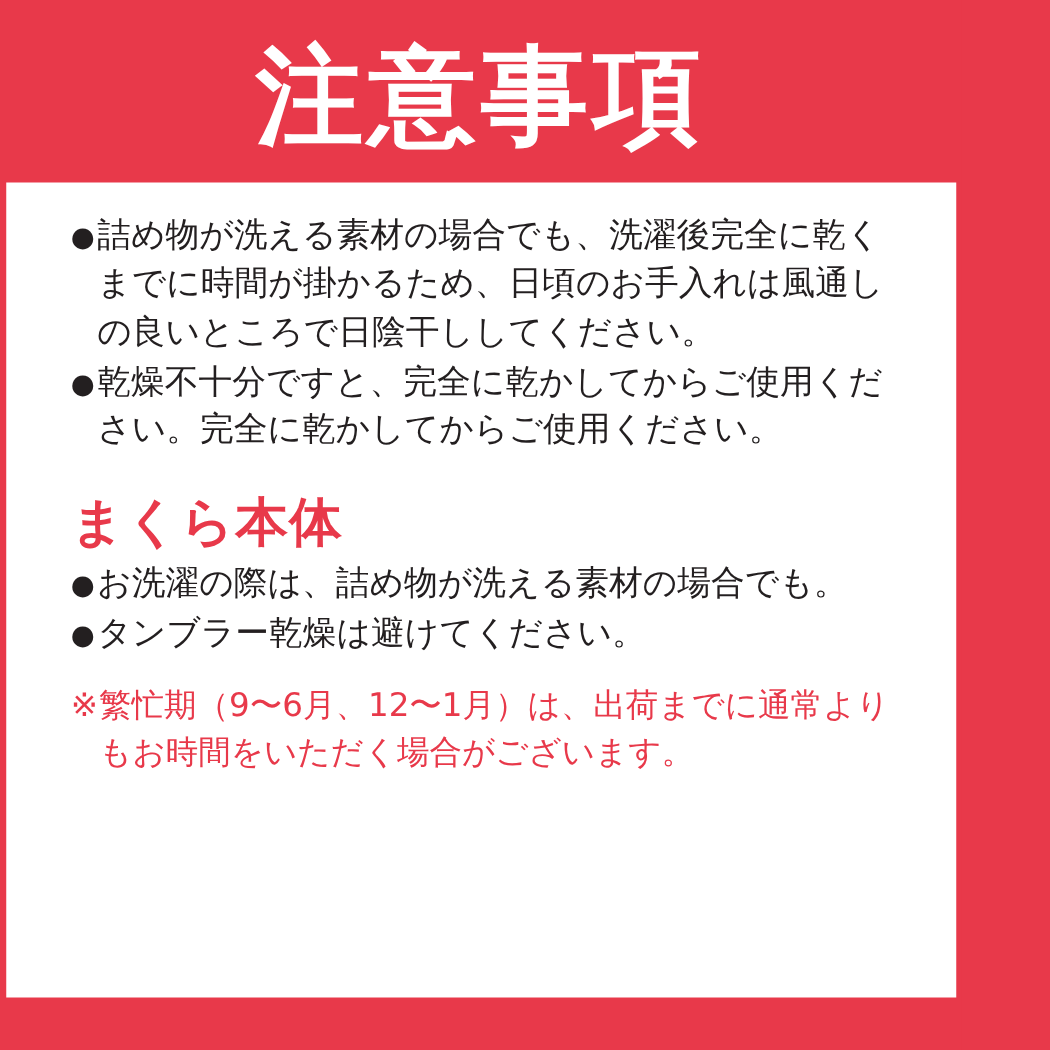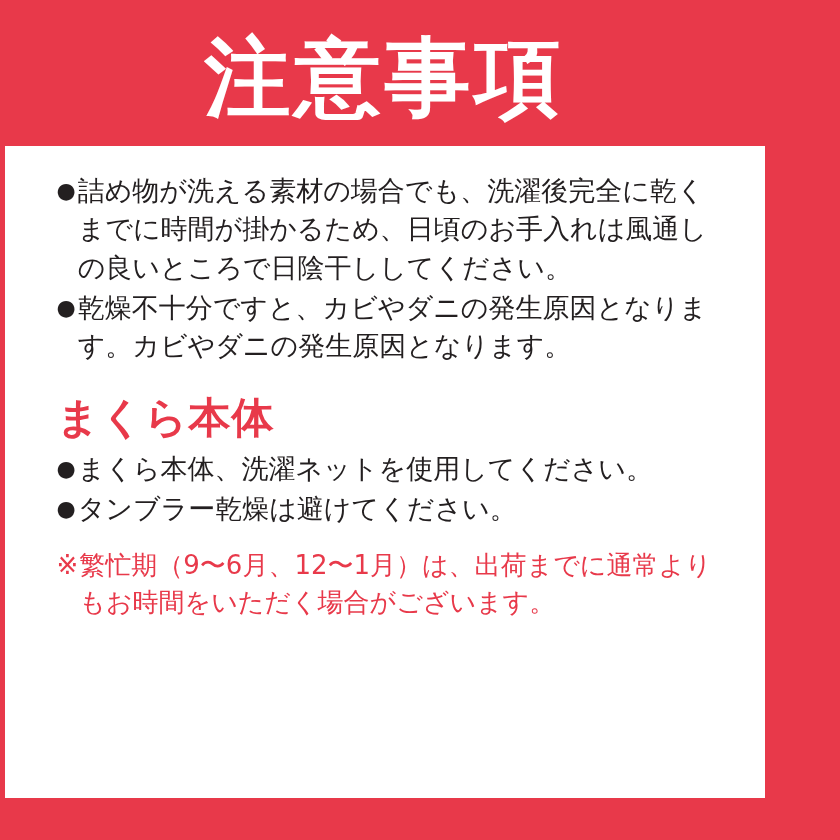--- a/index.html
+++ b/index.html
@@ -71,20 +71,21 @@
   }
   .bullet-mark {
     flex: 0 0 auto;
     font-size: 22px;
     line-height: 1.72;
     margin-right: 2px;
     color: #231f20;
   }
   .bullet-text {
     flex: 1 1 auto;
+    font-family: Liberation Mono, monospace;
   }
   .note {
     display: flex;
     align-items: flex-start;
     color: #e8394a;
     font-size: 26px;
     line-height: 1.42;
     margin-top: 18px;
     font-family: "DejaVu Sans", "Liberation Sans", sans-serif;
   }
@@ -105,29 +106,29 @@
 
   <div class="card">
 
     <ul class="bullet-list">
       <li class="bullet-item">
         <span class="bullet-mark">●</span>
         <span class="bullet-text">詰め物が洗える素材の場合でも、洗濯後完全に乾くまでに時間が掛かるため、日頃のお手入れは風通しの良いところで日陰干ししてください。</span>
       </li>
       <li class="bullet-item">
         <span class="bullet-mark">●</span>
-        <span class="bullet-text">乾燥不十分ですと、カビやダニの発生原因となります。カビやダニの発生原因となります。</span>
+        <span class="bullet-text">乾燥不十分ですと、完全に乾かしてからご使用ください。完全に乾かしてからご使用ください。</span>
       </li>
     </ul>
 
     <div class="section-heading second">まくら本体</div>
     <ul class="bullet-list">
       <li class="bullet-item">
         <span class="bullet-mark">●</span>
-        <span class="bullet-text">まくら本体、洗濯ネットを使用してください。</span>
+        <span class="bullet-text">お洗濯の際は、詰め物が洗える素材の場合でも。</span>
       </li>
       <li class="bullet-item">
         <span class="bullet-mark">●</span>
         <span class="bullet-text">タンブラー乾燥は避けてください。</span>
       </li>
     </ul>
 
     <div class="note">
       <span class="note-mark">※</span>
       <span class="note-text">繁忙期（9〜6月、12〜1月）は、出荷までに通常よりもお時間をいただく場合がございます。</span>

